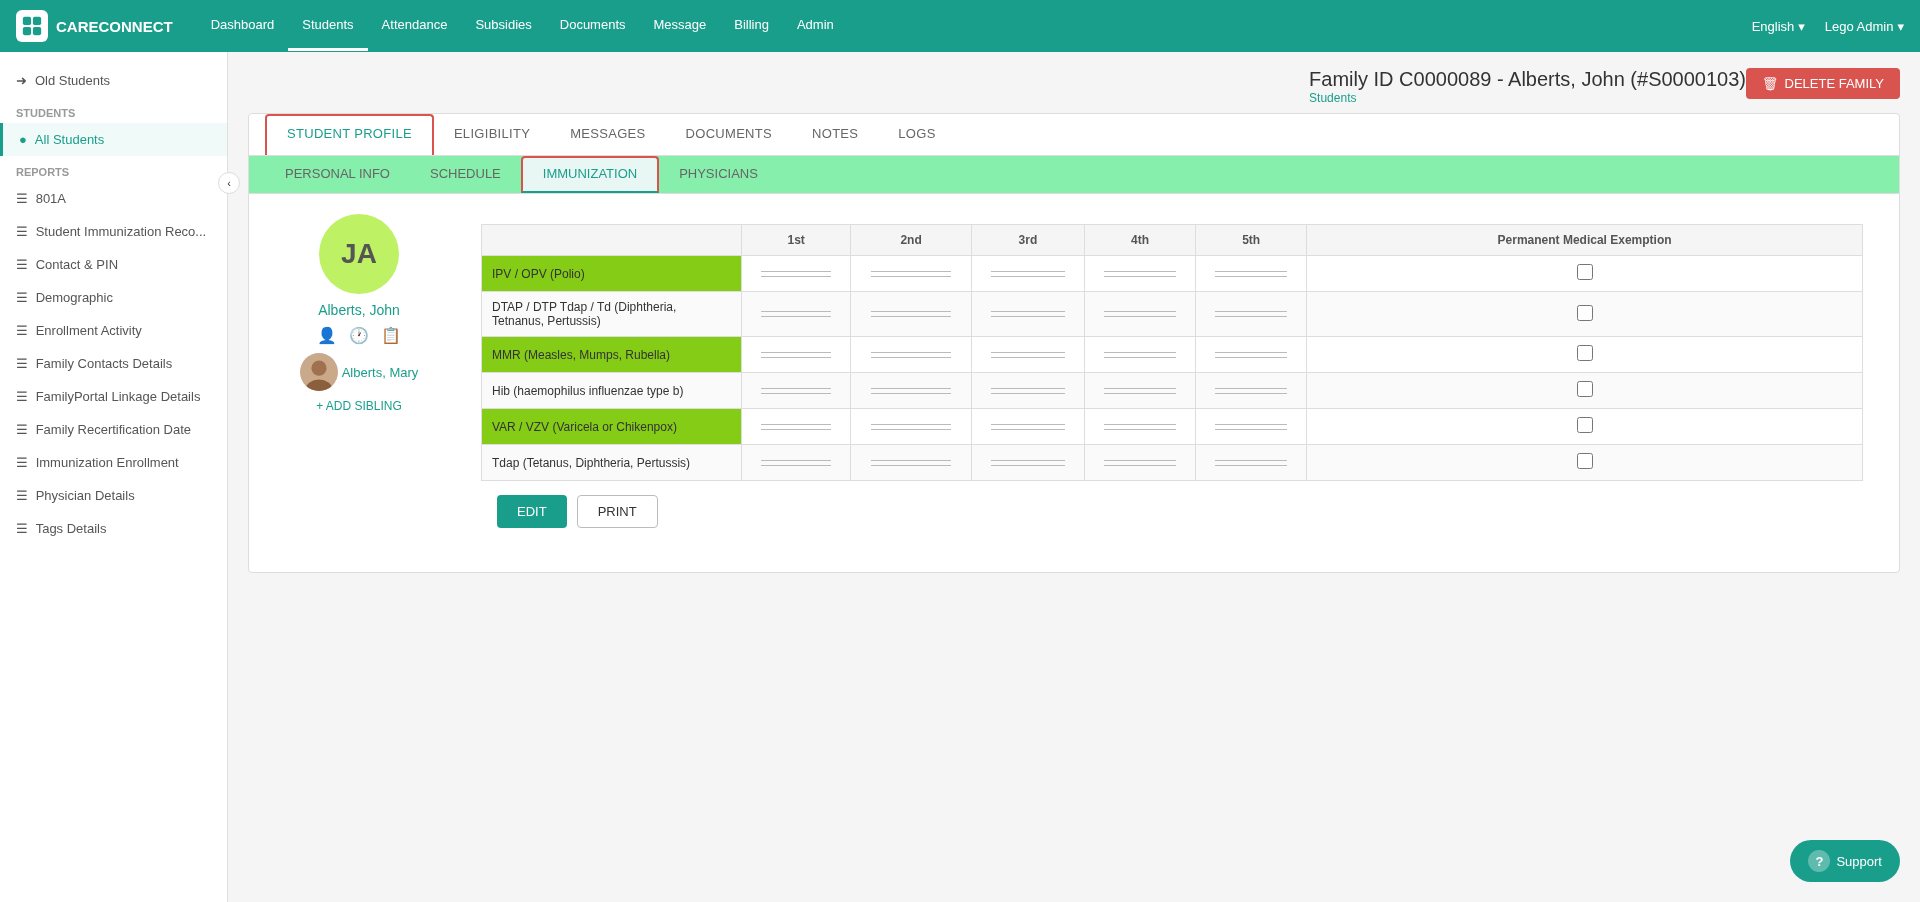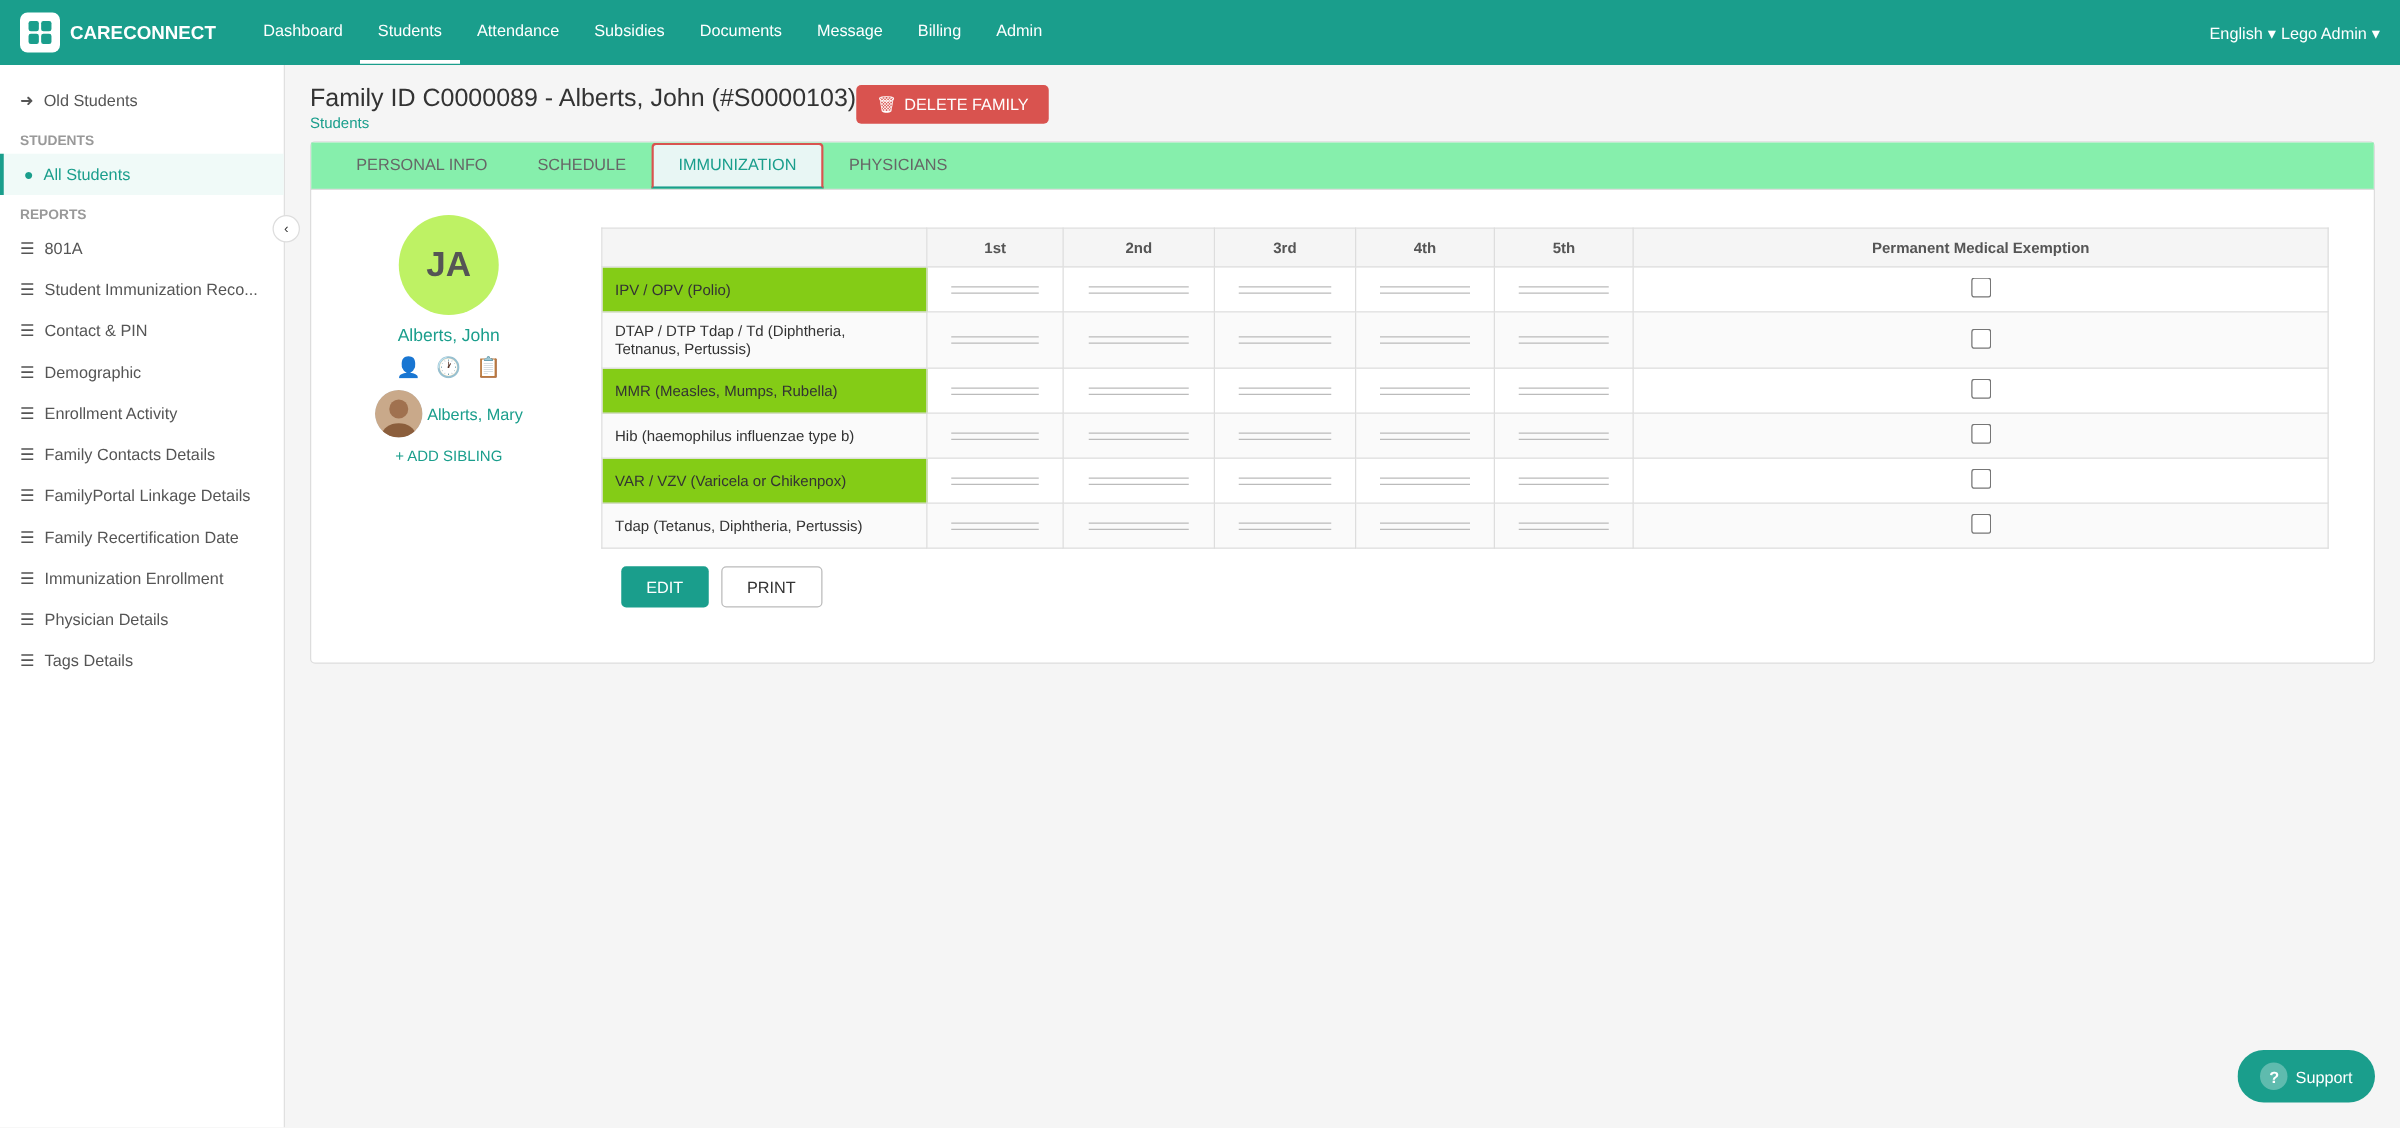--- a/index.html
+++ b/index.html
@@ -46,21 +46,21 @@
       font-size: 13px;
       cursor: pointer;
       border-bottom: 3px solid transparent;
     }
     .nav-link:hover, .nav-link.active {
       border-bottom: 3px solid white;
     }
     .nav-right {
       display: flex;
       align-items: center;
-      gap: 4px;
+      gap: 20px;
       margin-left: auto;
     }
     .nav-right-item {
       color: white;
       font-size: 13px;
       cursor: pointer;
       display: flex; align-items: center; gap: 4px;
     }
 
     
@@ -113,22 +113,23 @@
     
     .main {
       flex: 1;
       padding: 16px 20px;
       background: #f5f5f5;
       overflow: auto;
     }
     .page-header {
       display: flex;
       align-items: flex-start;
-      justify-content: flex-start;
+      justify-content: flex-end;
       margin-bottom: 8px;
+      margin-left: 36px;
     }
     .page-title {
       font-size: 20px;
       font-weight: 500;
       color: #333;
     }
     .breadcrumb { font-size: 12px; color: #1a9e8c; cursor: pointer; }
     .delete-btn {
       background: #d9534f;
       color: white;
@@ -430,20 +431,30 @@
         <div class="breadcrumb">Students</div>
       </div>
       <button class="delete-btn">
         <span>🗑</span>
         <span>DELETE FAMILY</span>
       </button>
     </div>
 
     <div class="card">
 
+      <div class="tab-bar">
+        <div class="tab active-red" style="border:2px solid #d9534f; border-bottom:none; border-radius:4px 4px 0 0; color:#1a9e8c; padding:10px 20px;">
+          <span>STUDENT PROFILE</span>
+        </div>
+        <div class="tab"><span>ELIGIBILITY</span></div>
+        <div class="tab"><span>MESSAGES</span></div>
+        <div class="tab"><span>DOCUMENTS</span></div>
+        <div class="tab"><span>NOTES</span></div>
+        <div class="tab"><span>LOGS</span></div>
+      </div>
 
       <div class="sub-tab-bar">
         <div class="sub-tab"><span>PERSONAL INFO</span></div>
         <div class="sub-tab"><span>SCHEDULE</span></div>
         <div class="sub-tab" style="border:2px solid #d9534f; border-bottom:2px solid #1a9e8c; border-radius:4px 4px 0 0; color:#1a9e8c; background:#e8f6f4; padding:8px 20px;">
           <span>IMMUNIZATION</span>
         </div>
         <div class="sub-tab"><span>PHYSICIANS</span></div>
       </div>
 

